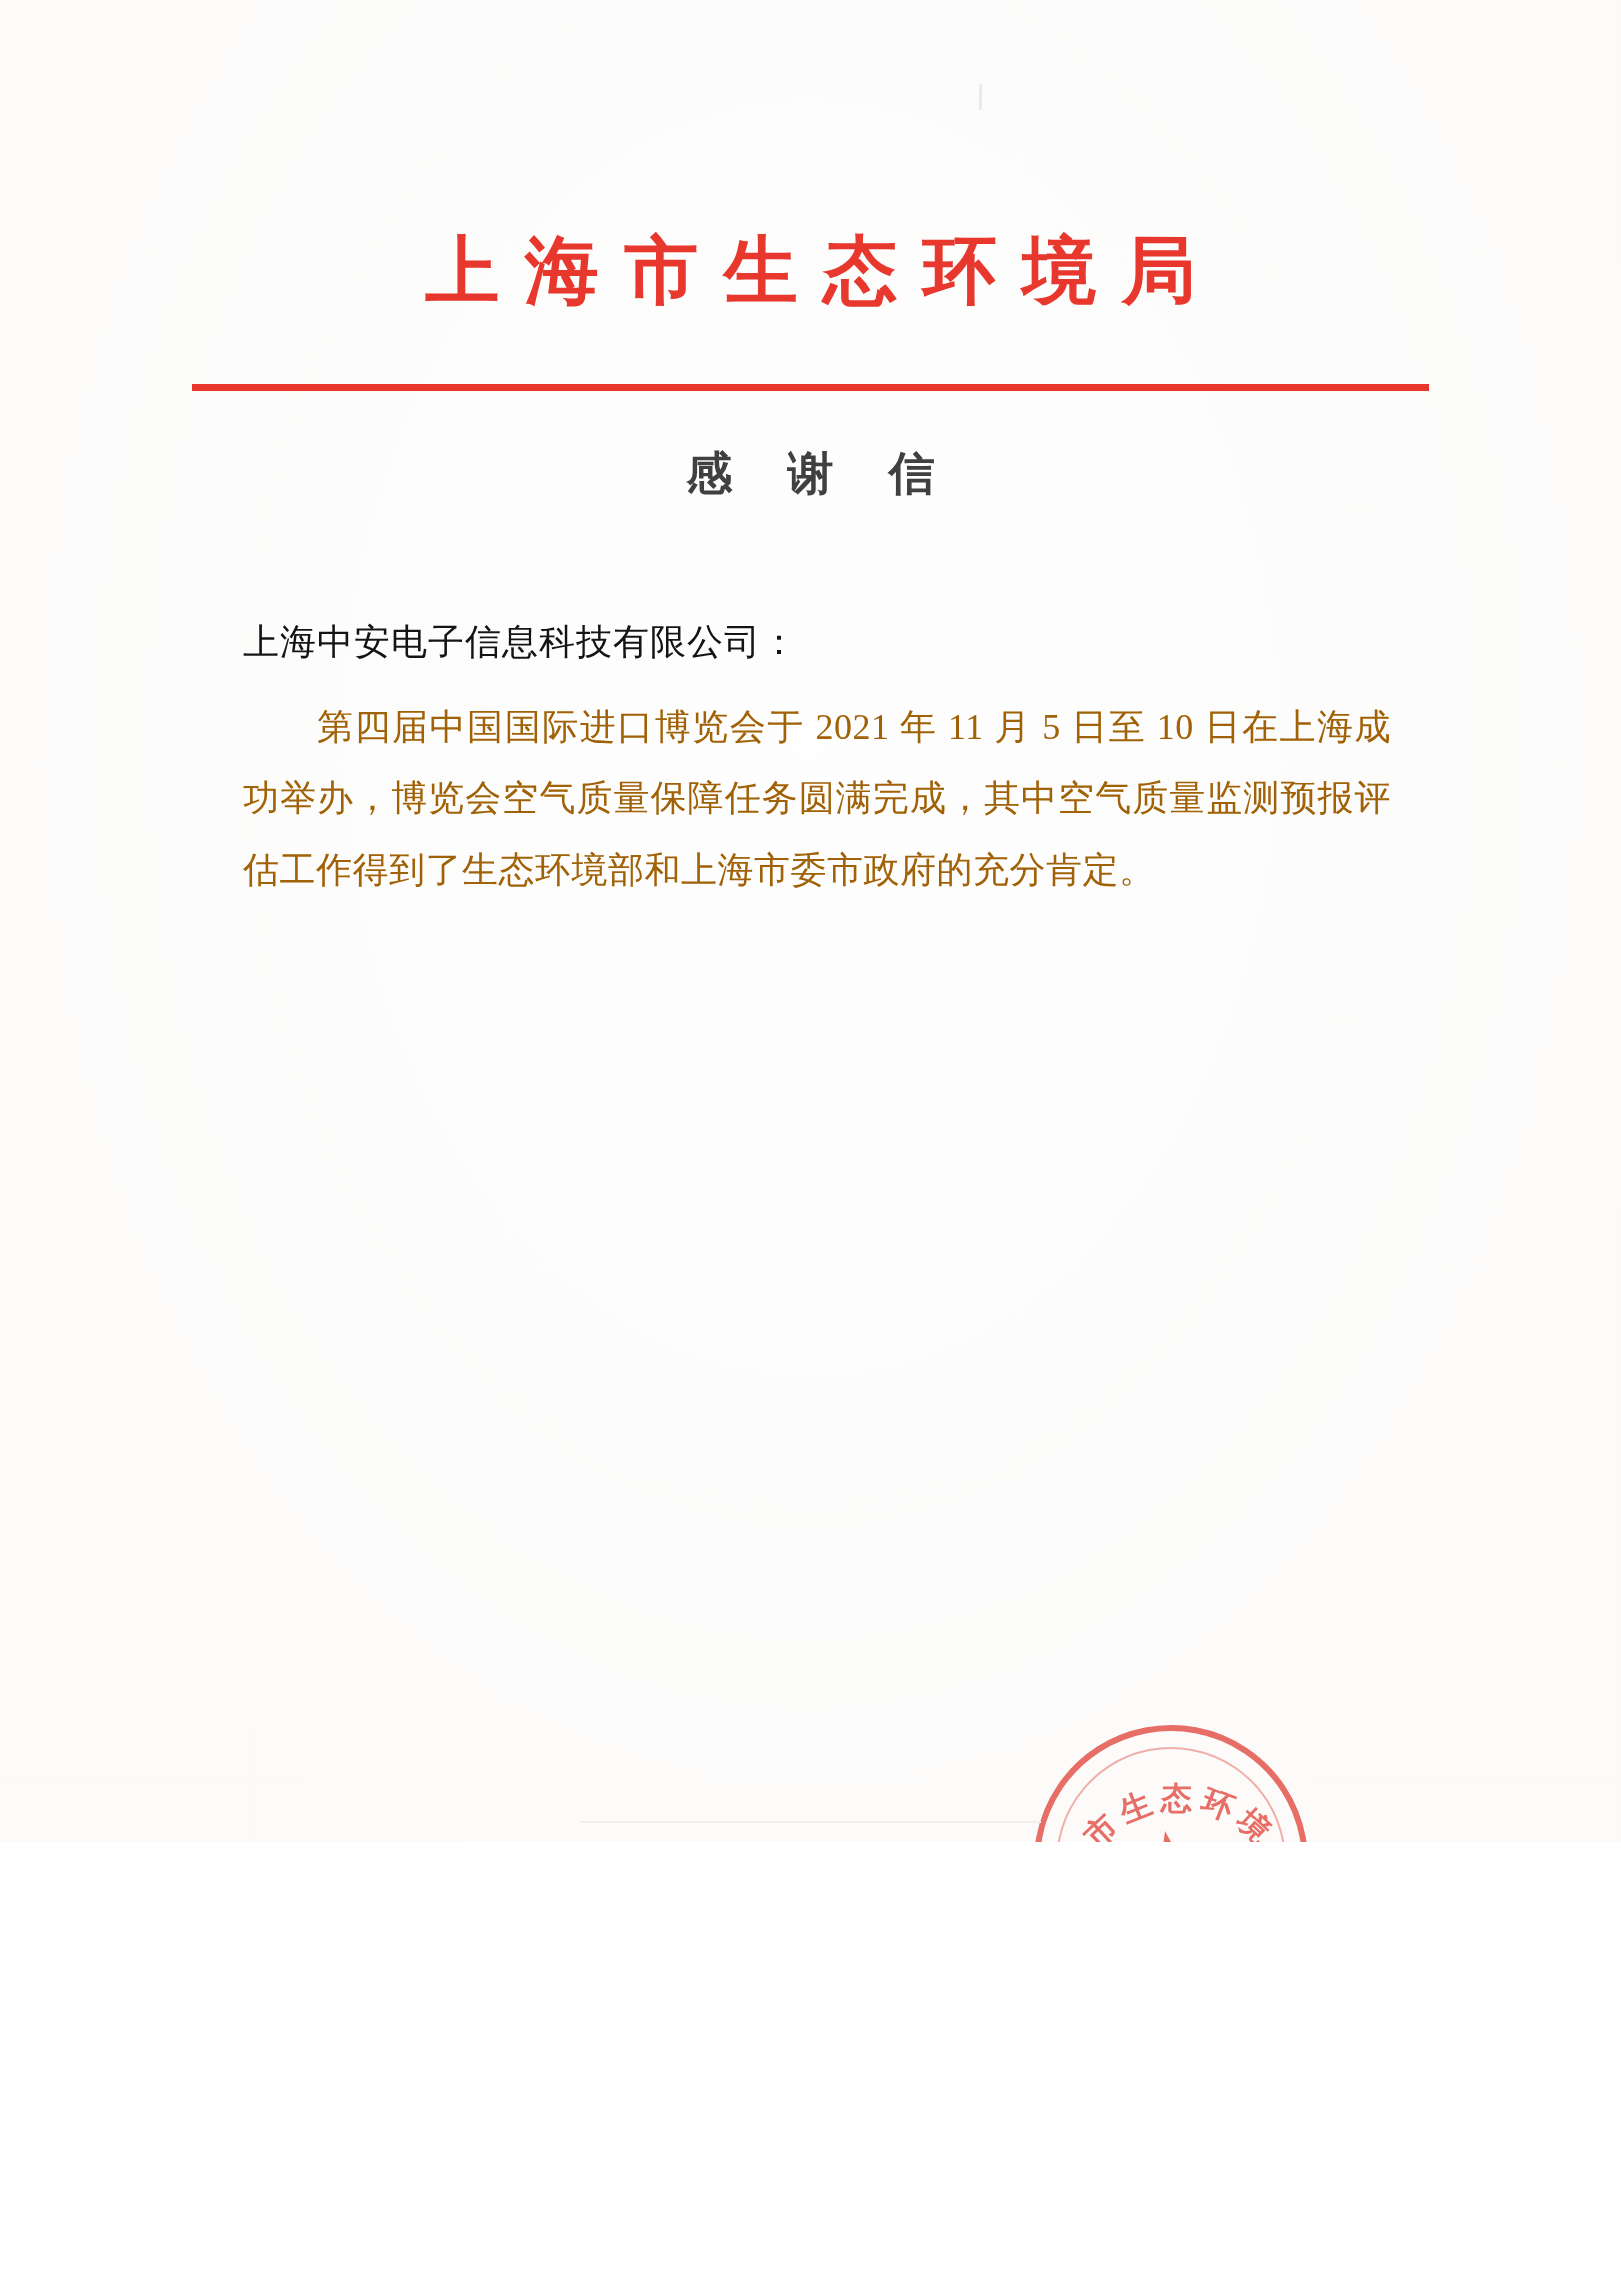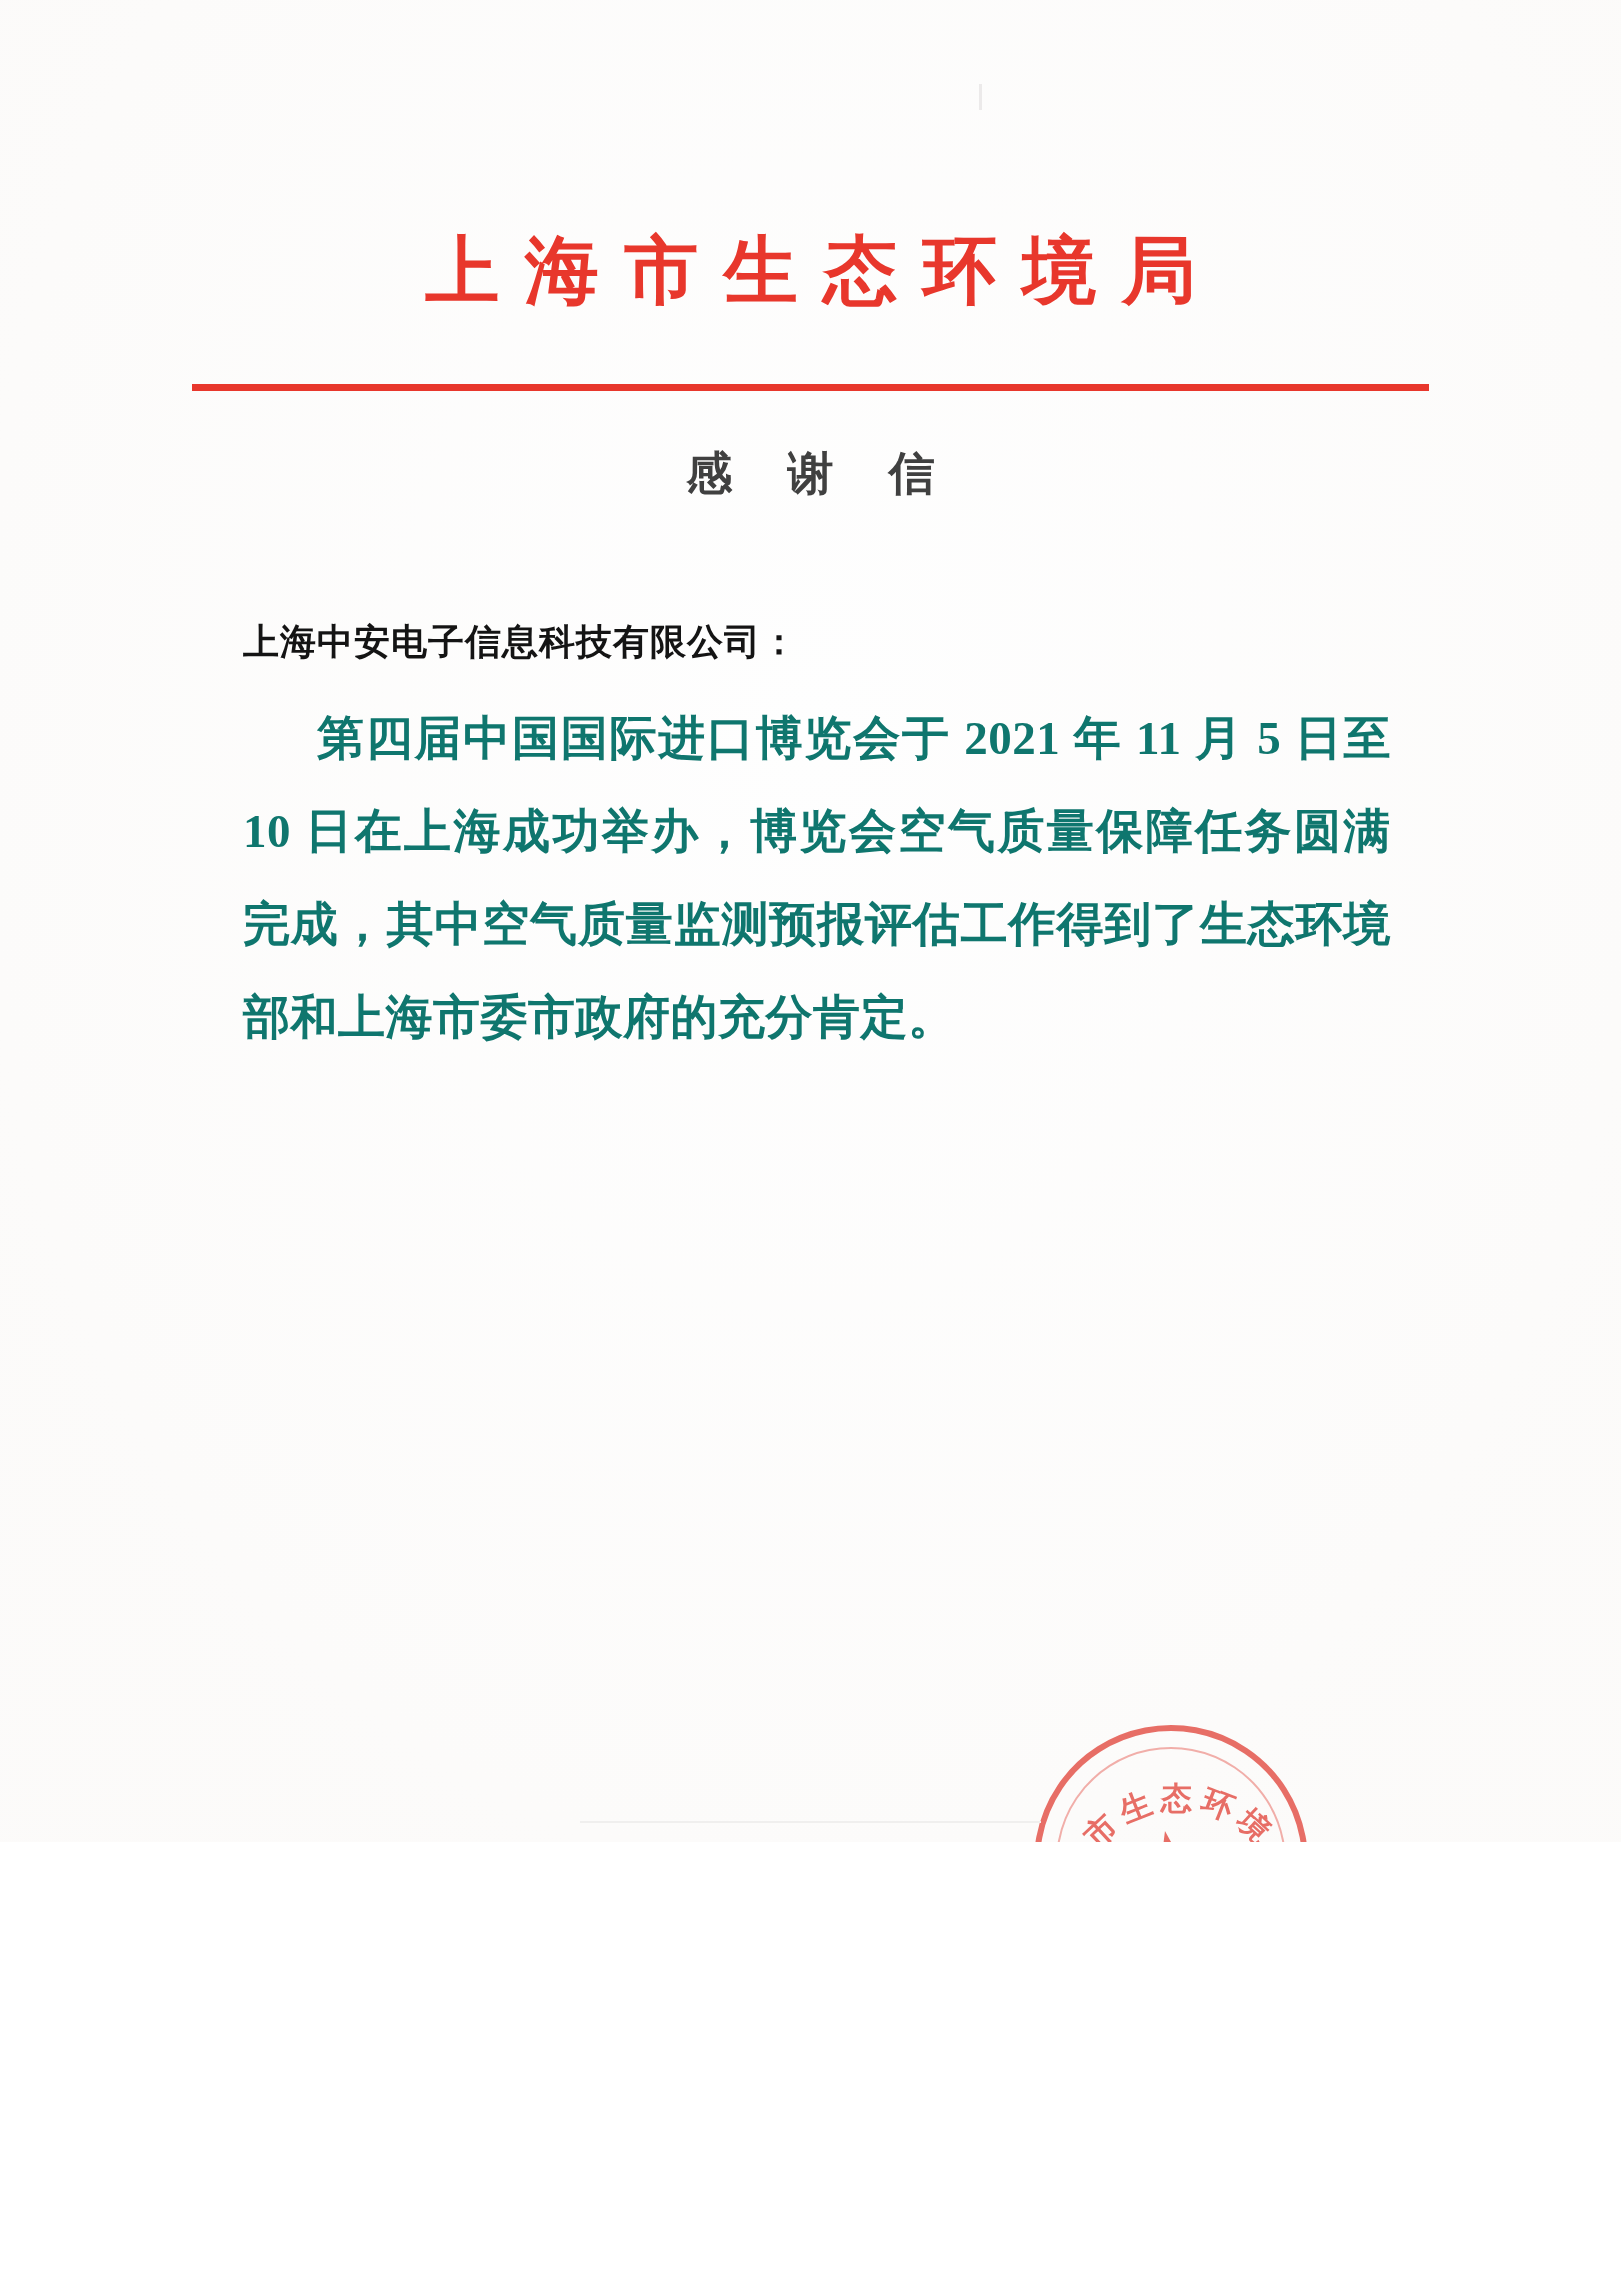--- a/index.html
+++ b/index.html
@@ -63,32 +63,31 @@
     font-size: 46px;
     color: #404040;
     letter-spacing: 19.6px;
     text-indent: 19.6px;
   }
   .body-block {
     position: absolute;
     left: 243px;
     right: 230px;
     top: 608px;
-    font-weight: bold;
   }
   .salutation {
     font-size: 36px;
     color: #141414;
     line-height: 1.9;
     margin: 0 0 15.7px 0;
     letter-spacing: 1px;
   }
   .para {
-    font-size: 47px;
-    color: #0f766e;
+    font-size: 36px;
+    color: #a16207;
     line-height: 1.98;
     margin: 0 0 7.8px 0;
     text-indent: 74px;
     text-align: justify;
     text-justify: inter-ideograph;
     letter-spacing: 0.5px;
   }
   .para.last {
     margin-bottom: 0;
   }

